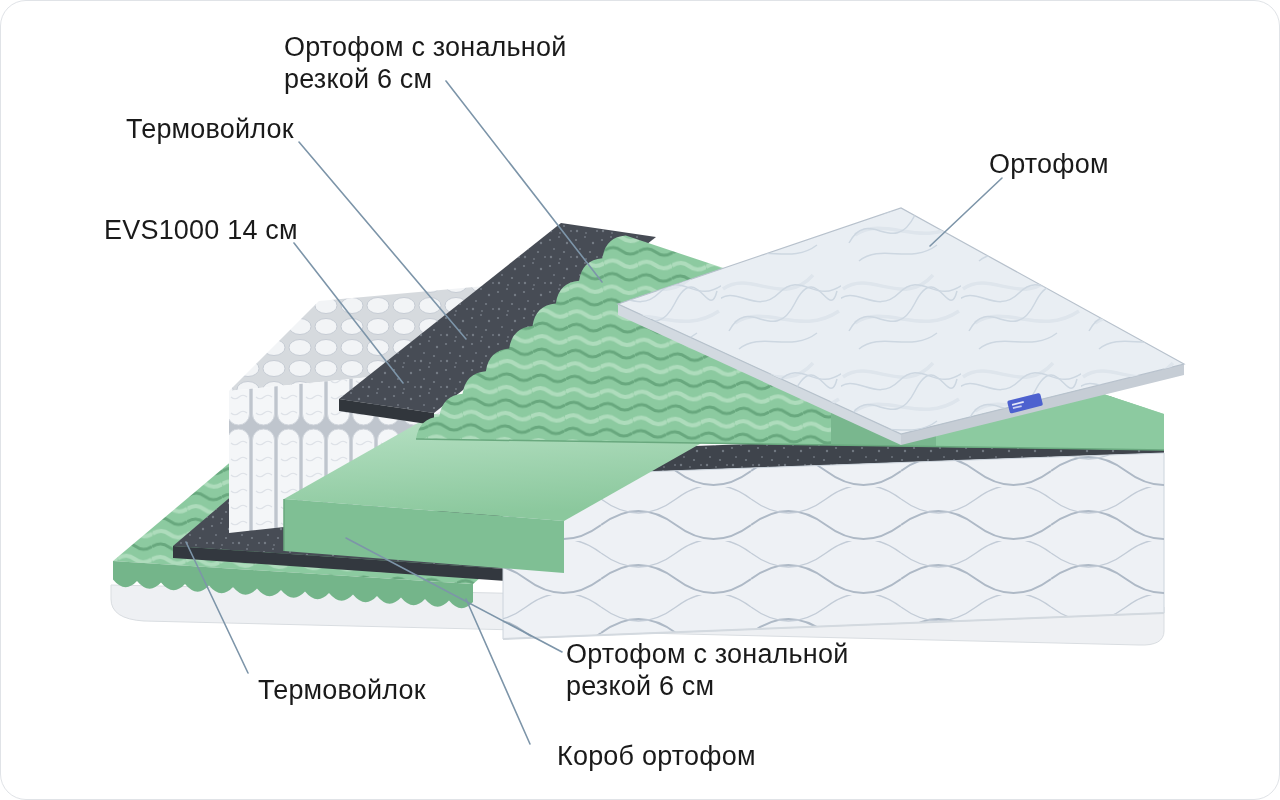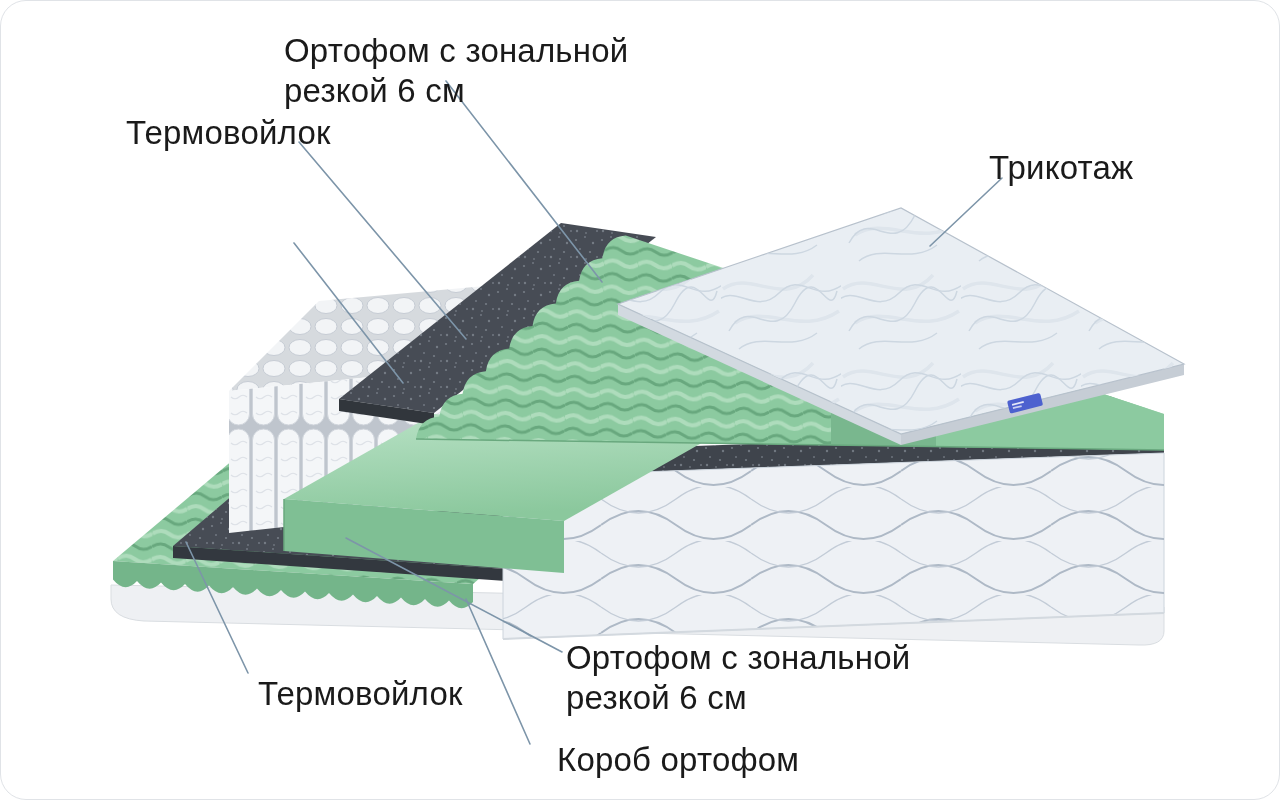--- a/index.html
+++ b/index.html
@@ -3,21 +3,21 @@
 <meta charset="utf-8">
 <style>
   html,body{margin:0;padding:0;background:#fff;}
   .stage{
     position:relative;width:1278px;height:798px;margin:0 auto;
     background:#ffffff;border:1px solid #e0e3e7;border-radius:26px;overflow:hidden;
     font-family:"Liberation Sans", sans-serif;
   }
   .scene{position:absolute;left:0;top:0;width:1280px;height:800px;}
   .label{
-    position:absolute;font-size:33px;line-height:1.2;color:#1a1a1a;
+    position:absolute;font-size:27px;line-height:1.2;color:#1a1a1a;
     white-space:nowrap;letter-spacing:.2px;z-index:5;
   }
 </style>
 </head>
 <body>
 
 <div class="stage">
 
   <svg class="scene" viewBox="0 0 1280 800">
     <defs>
@@ -153,22 +153,23 @@
     </g>
   </svg>
 
   <div class="label" style="left:283px;top:30px;">
     <div>Ортофом с зональной</div>
     <div>резкой 6 см</div>
   </div>
 
   <div class="label" style="left:125px;top:112px;">Термовойлок</div>
 
+  <div class="label" style="left:103px;top:213px;">EVS1000 14 см</div>
 
-  <div class="label" style="left:988px;top:147px;">Трикотаж</div>
+  <div class="label" style="left:988px;top:147px;">Ортофом</div>
 
   <div class="label" style="left:565px;top:637px;">
     <div>Ортофом с зональной</div>
     <div>резкой 6 см</div>
   </div>
 
   <div class="label" style="left:257px;top:673px;">Термовойлок</div>
 
   <div class="label" style="left:533px;top:739px;margin-left:23px;">Короб ортофом</div>
 

